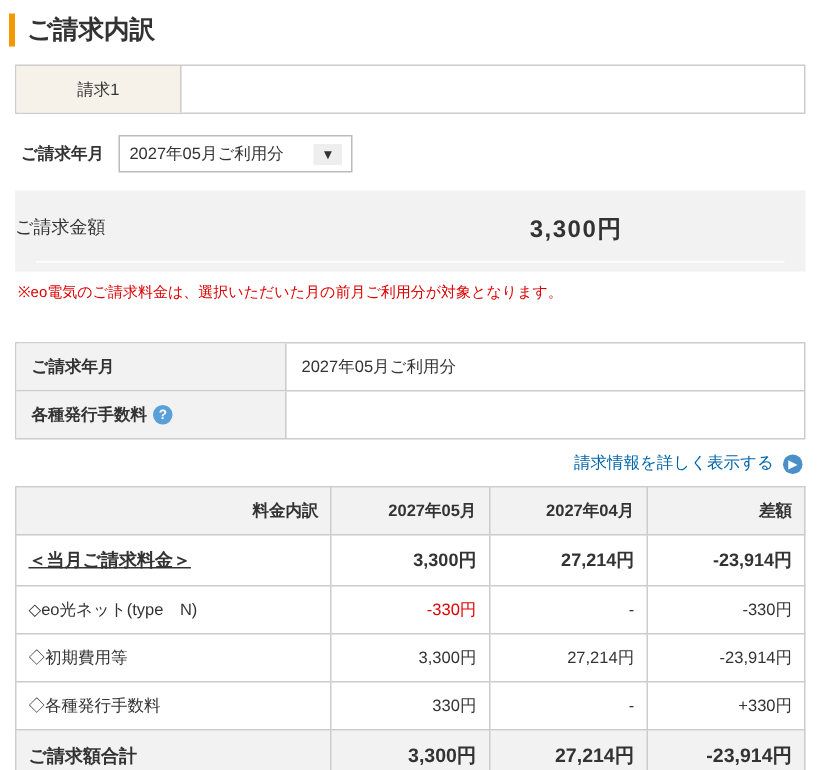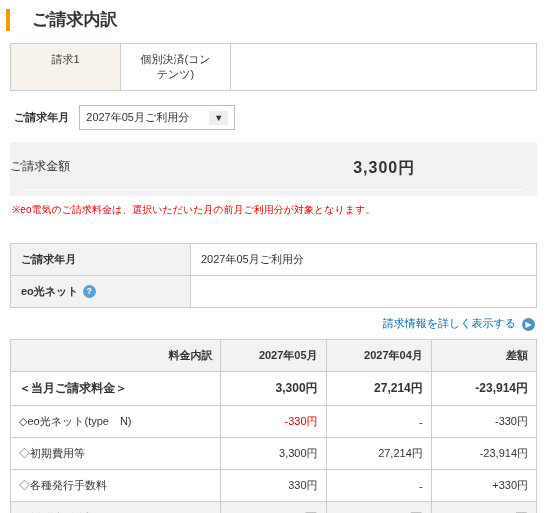--- a/index.html
+++ b/index.html
@@ -1,17 +1,17 @@
 <!DOCTYPE html>
 <html><head>
 <meta charset="utf-8">
 <style>
   * { box-sizing: border-box; margin: 0; padding: 0; }
   body { font-family: "Meiryo", "MS PGothic", sans-serif; font-size: 12px; color: #333; background: #fff; width: 547px; }
-  .title-bar { display: flex; align-items: center; margin: 8px 0 12px 6px; gap: 14px; }
+  .title-bar { display: flex; align-items: center; margin: 8px 0 12px 6px; }
   .orange-bar { width: 4px; height: 22px; background: #f39800; margin-right: 8px; }
   .title-text { font-size: 17px; font-weight: bold; }
   .tabs { display: flex; border: 1px solid #ccc; margin: 0 10px 14px 10px; }
   .tab { flex: 0 0 110px; text-align: center; padding: 8px 14px; font-size: 11px; cursor: pointer; border-right: 1px solid #ccc; }
   .tab.active { background: #f6f2e9; }
   .tab.inactive { background: #fff; }
   .period-row { display: flex; align-items: center; margin: 0 0 12px 14px; gap: 10px; }
   .period-label { font-size: 11px; font-weight: bold; }
   .select { display: inline-flex; align-items: center; border: 1px solid #bbb; background: #fff; padding: 4px 6px; font-size: 11px; cursor: pointer; gap: 20px; }
   .select .arrow { background: #eee; padding: 2px 5px; font-size: 9px; }
@@ -42,21 +42,20 @@
 </head>
 <body>
 
 <div class="title-bar">
   <div class="orange-bar"></div>
   <div class="title-text">ご請求内訳</div>
 </div>
 
 <div class="tabs">
   <div class="tab active">請求1</div>
-  <div class="tab inactive">個別決済(コンテンツ)</div>
 </div>
 
 <div class="period-row">
   <span class="period-label">ご請求年月</span>
   <div class="select">
     <span>2027年05月ご利用分</span>
     <span class="arrow">▼</span>
   </div>
 </div>
 
@@ -70,21 +69,21 @@
 
 <div class="red-note">※eo電気のご請求料金は、選択いただいた月の前月ご利用分が対象となります。</div>
 
 <div class="info-table">
   <div class="info-row">
     <div class="info-label">ご請求年月</div>
     <div class="info-value">2027年05月ご利用分</div>
   </div>
   <div class="info-row">
     <div class="info-label">
-      <span>eo光ネット</span>
+      <span>各種発行手数料</span>
       <span class="help-icon">?</span>
     </div>
   </div>
 </div>
 
 <div class="detail-link">
   <a>
     <span>請求情報を詳しく表示する</span>
     <span class="arrow-circle">▶</span>
   </a>
@@ -94,21 +93,21 @@
   <thead>
     <tr>
       <th style="width:40%">料金内訳</th>
       <th style="width:20%">2027年05月</th>
       <th style="width:20%">2027年04月</th>
       <th style="width:20%">差額</th>
     </tr>
   </thead>
   <tbody id="breakdown-body">
       <tr>
-        <td class="label" style="font-weight:bold;font-size:12px;">＜当月ご請求料金＞</td>
+        <td class="label" style="font-weight:bold;font-size:12px;text-decoration:underline;">＜当月ご請求料金＞</td>
         <td class="num " style="font-weight:bold;font-size:12px;">3,300円</td>
         <td class="num" style="font-weight:bold;font-size:12px;">27,214円</td>
         <td class="num" style="font-weight:bold;font-size:12px;">-23,914円</td>
       </tr>
       <tr>
         <td class="label" style="">◇eo光ネット(type　N)</td>
         <td class="num neg" style="">-330円</td>
         <td class="num" style="">-</td>
         <td class="num" style="">-330円</td>
       </tr>

